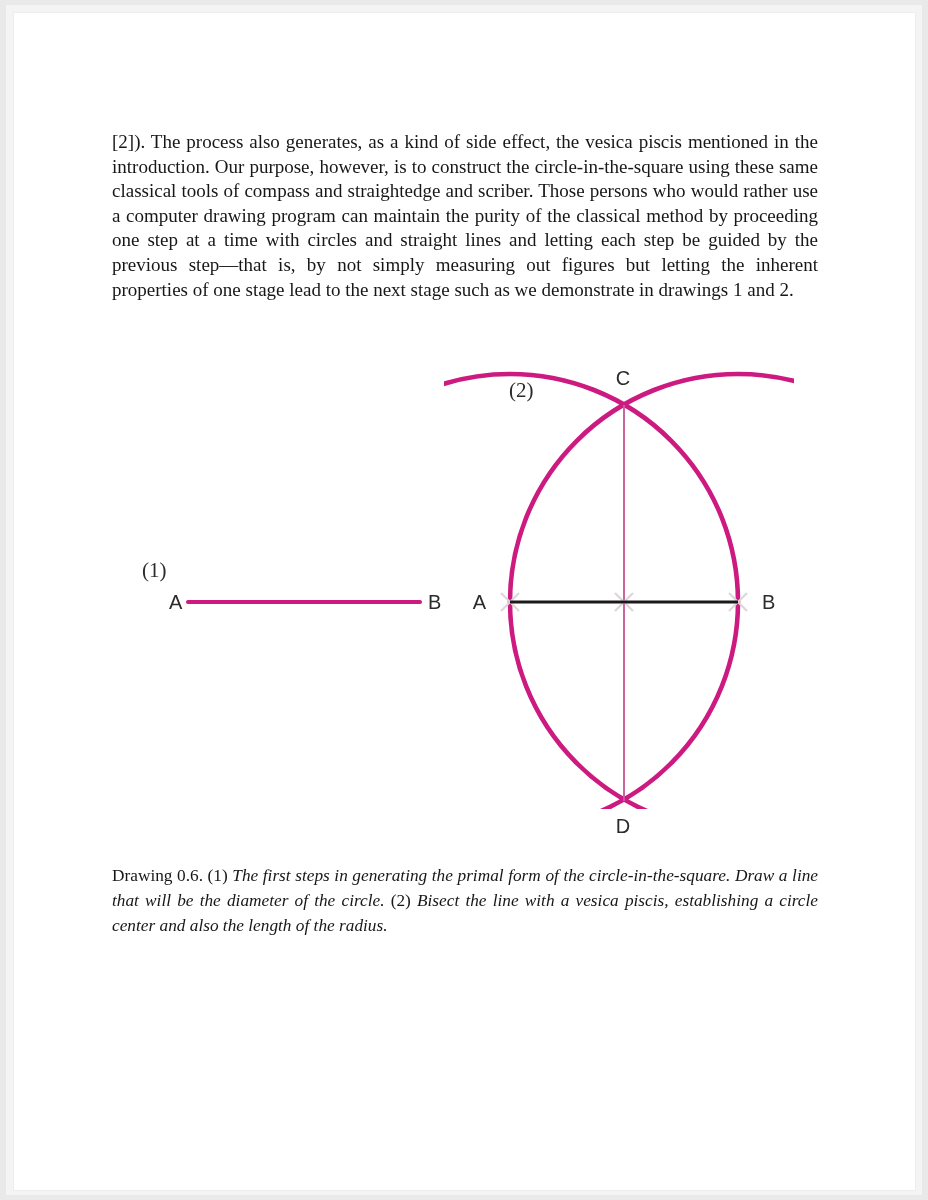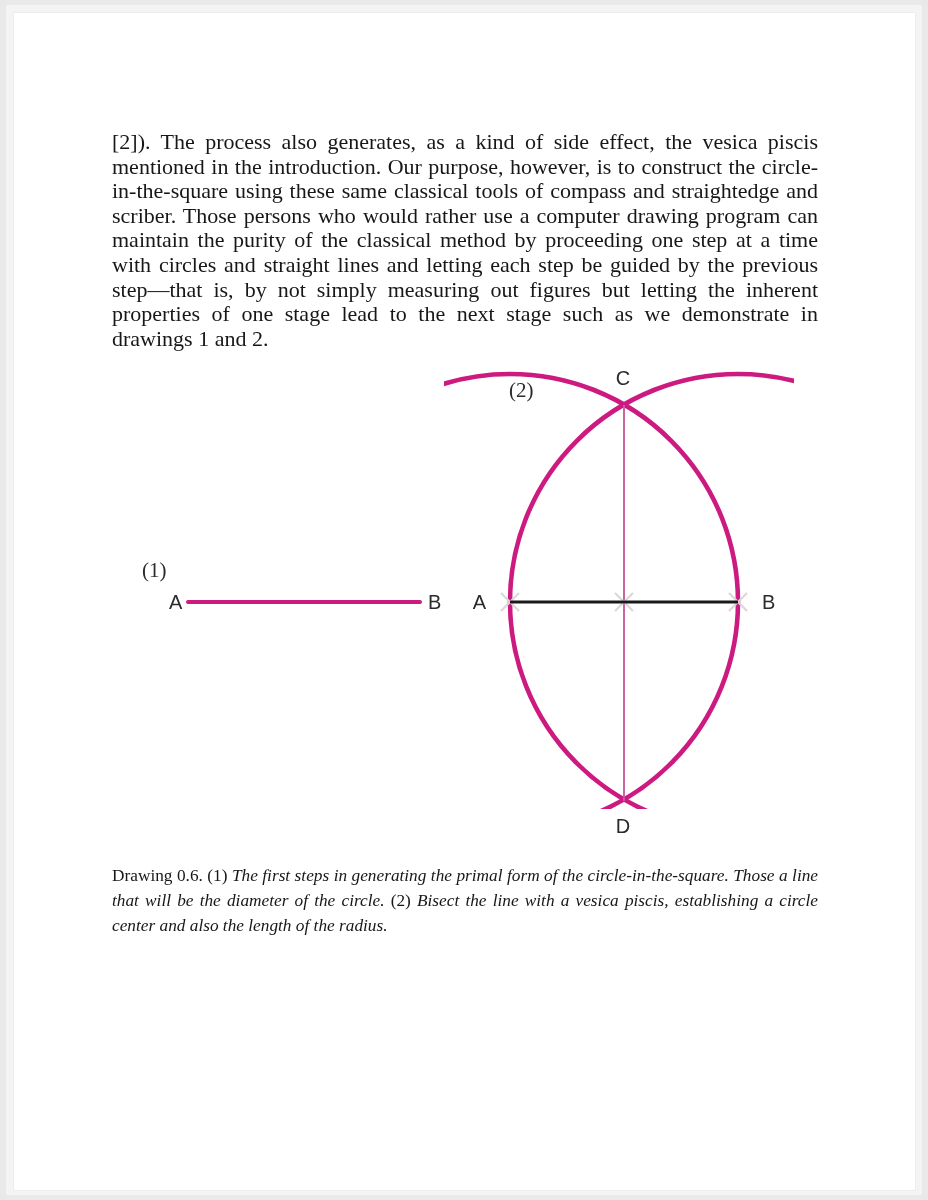--- a/index.html
+++ b/index.html
@@ -37,21 +37,21 @@
     background: #ffffff;
     box-shadow: 0 0 0 1px #ededed;
     overflow: hidden;
   }
 
   
   .body-text {
     position: absolute;
     left: 98px;
     width: 706px;
-    font-size: 22px;
+    font-size: 19px;
     line-height: 24.6px;
     color: #171717;
     text-align: justify;
     text-justify: inter-word;
     hyphens: none;
     margin-top: 12px;
   }
   #intro-paragraph { top: 105px; }
 
   #figure-caption {
@@ -143,17 +143,17 @@
 
         <text class="fig-label" x="472" y="266" font-size="20" text-anchor="end">A</text>
 
         <text class="fig-label" x="748" y="266" font-size="20">B</text>
 
         <text class="fig-label" x="609" y="490" font-size="20" text-anchor="middle">D</text>
       </svg>
     </div>
 
     <p id="figure-caption">
-      <span class="cap-label">Drawing 0.6. (1) </span><span class="cap-italic">The first steps in generating the primal form of the circle-in-the-square. Those a line that will be the diameter of the circle. </span><span class="cap-label">(2) </span><span class="cap-italic">Bisect the line with a vesica piscis, establishing a circle center and also the length of the radius.</span>
+      <span class="cap-label">Drawing 0.6. (1) </span><span class="cap-italic">The first steps in generating the primal form of the circle-in-the-square. Draw a line that will be the diameter of the circle. </span><span class="cap-label">(2) </span><span class="cap-italic">Bisect the line with a vesica piscis, establishing a circle center and also the length of the radius.</span>
     </p>
 
   </div>
 </div>
 
 </body></html>

